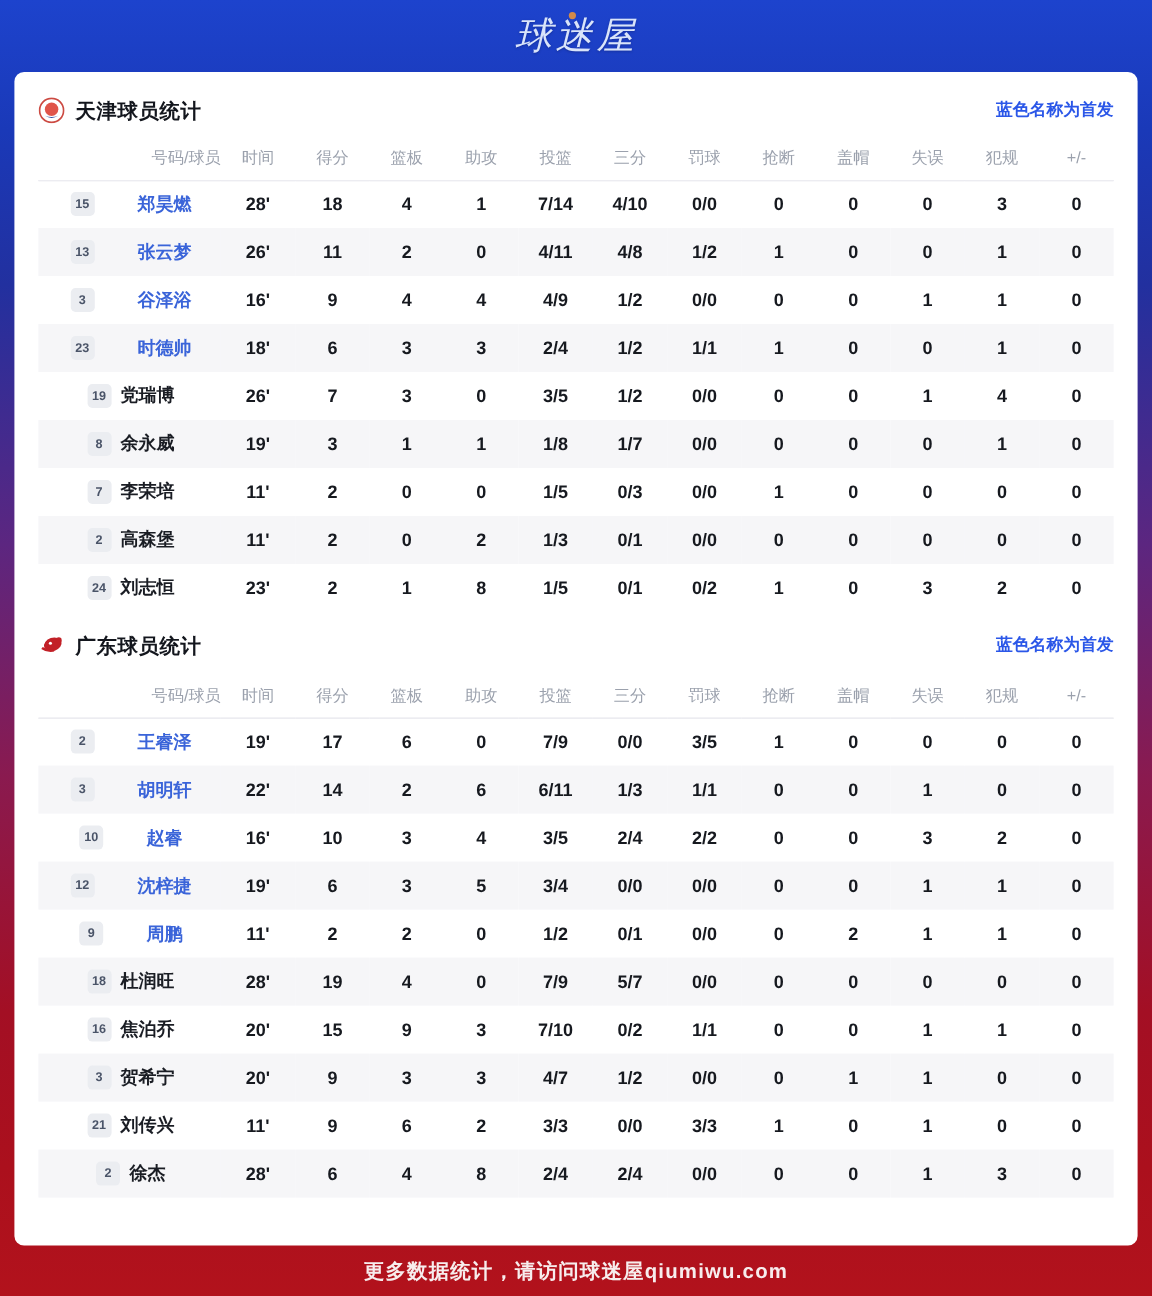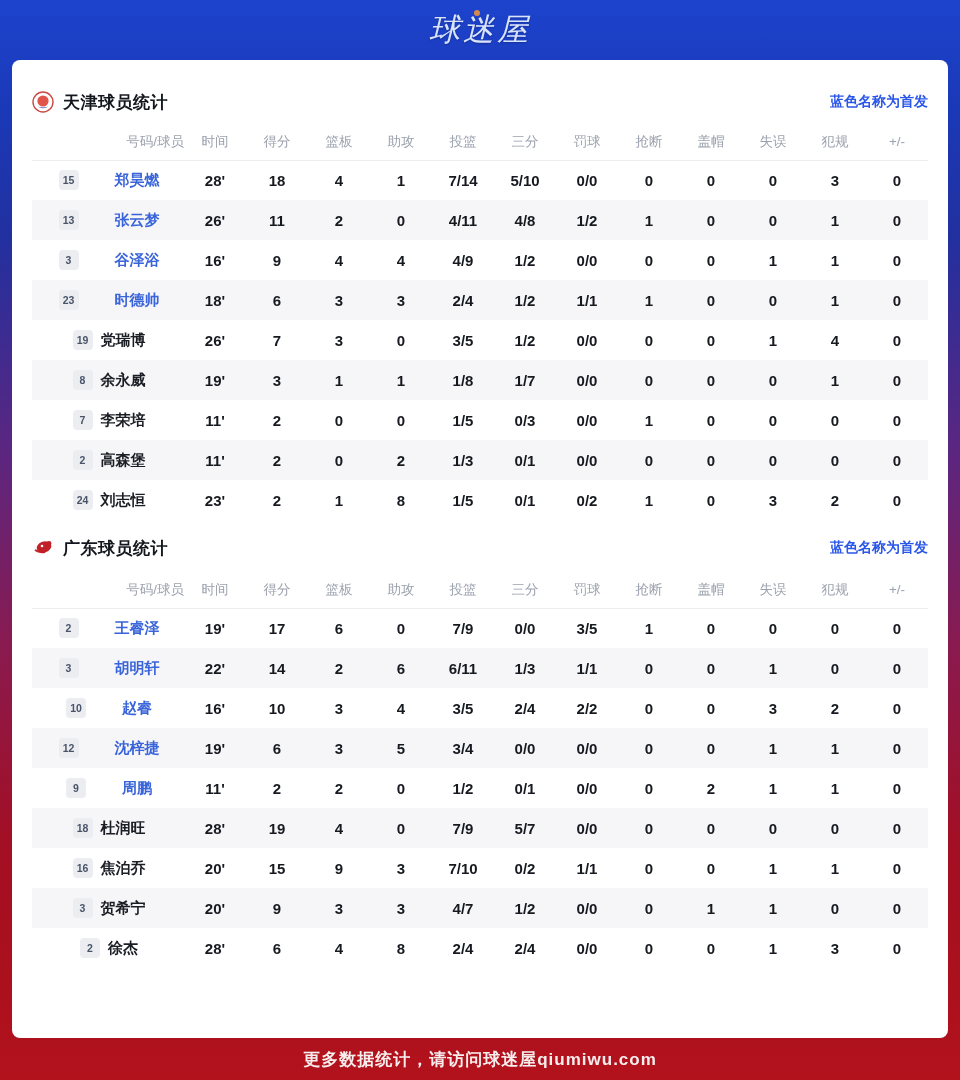--- a/index.html
+++ b/index.html
@@ -25,21 +25,21 @@
   }
   .site-logo::after {
     content: ""; position: absolute; top: 1px; left: 44%;
     width: 6px; height: 6px; border-radius: 50%; background: #d28a4a;
   }
 
   
   .card {
     margin: 0 12px; height: 978px; flex: 0 0 auto;
     background: #ffffff; border-radius: 8px;
-    padding: 20px 20px 0 20px; overflow: hidden;
+    padding: 10px 20px 0 20px; overflow: hidden;
   }
 
   .section-header {
     display: flex; align-items: center; height: 44px;
   }
   .team-section.second .section-header { height: 48px; margin-top: 4px; }
   .team-logo { width: 22px; height: 22px; margin-right: 9px; flex: 0 0 auto; display: inline-flex; }
   .section-title { font-size: 17px; font-weight: bold; color: #13161d; letter-spacing: 0.5px; }
   .starter-note { margin-left: auto; font-size: 14px; font-weight: bold; color: #2b57e8; }
 
@@ -129,21 +129,21 @@
           </tr>
         </thead>
       <tbody>
           <tr>
             <td class="cell-player"><span class="num-badge">15</span><span class="player-name starter">郑昊燃</span></td>
             <td>28'</td>
             <td>18</td>
             <td>4</td>
             <td>1</td>
             <td>7/14</td>
-            <td>5/10</td>
+            <td>4/10</td>
             <td>0/0</td>
             <td>0</td>
             <td>0</td>
             <td>0</td>
             <td>3</td>
             <td>0</td>
           </tr>
           <tr>
             <td class="cell-player"><span class="num-badge">13</span><span class="player-name starter">张云梦</span></td>
             <td>26'</td>
@@ -429,20 +429,35 @@
             <td>4/7</td>
             <td>1/2</td>
             <td>0/0</td>
             <td>0</td>
             <td>1</td>
             <td>1</td>
             <td>0</td>
             <td>0</td>
           </tr>
           <tr>
+            <td class="cell-player"><span class="num-badge">21</span><span class="player-name">刘传兴</span></td>
+            <td>11'</td>
+            <td>9</td>
+            <td>6</td>
+            <td>2</td>
+            <td>3/3</td>
+            <td>0/0</td>
+            <td>3/3</td>
+            <td>1</td>
+            <td>0</td>
+            <td>1</td>
+            <td>0</td>
+            <td>0</td>
+          </tr>
+          <tr>
             <td class="cell-player"><span class="num-badge">2</span><span class="player-name">徐杰</span></td>
             <td>28'</td>
             <td>6</td>
             <td>4</td>
             <td>8</td>
             <td>2/4</td>
             <td>2/4</td>
             <td>0/0</td>
             <td>0</td>
             <td>0</td>

